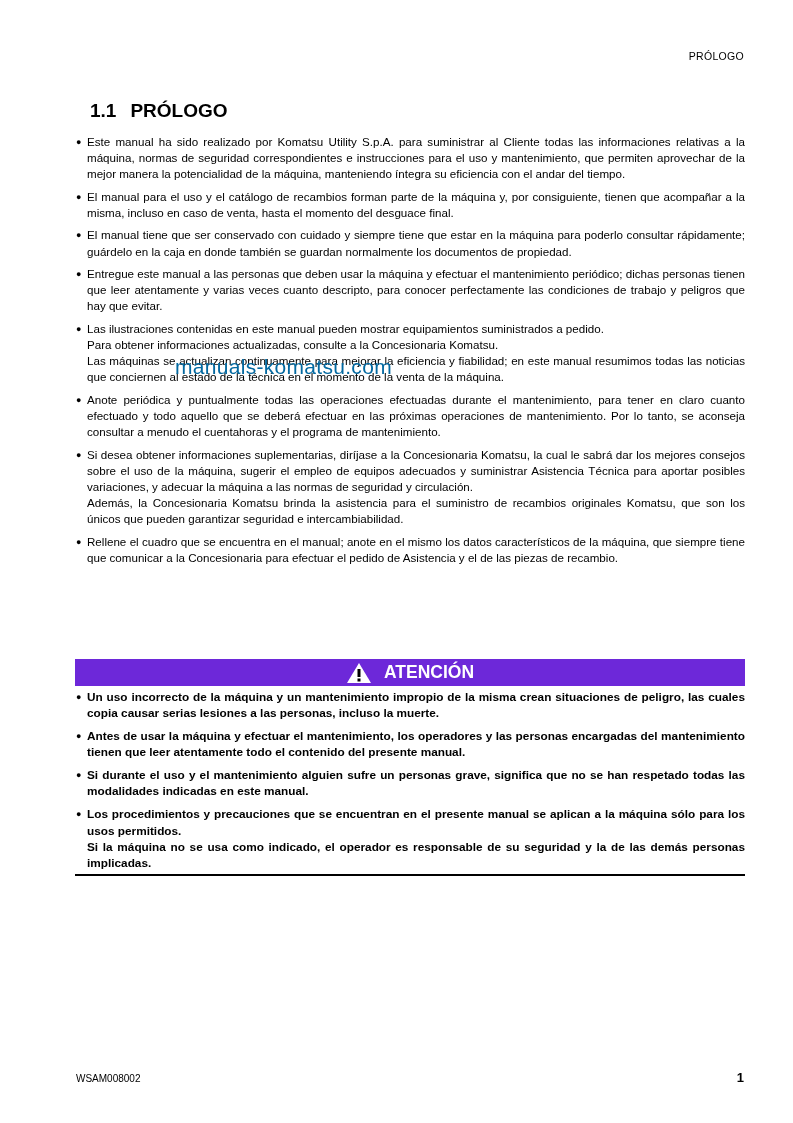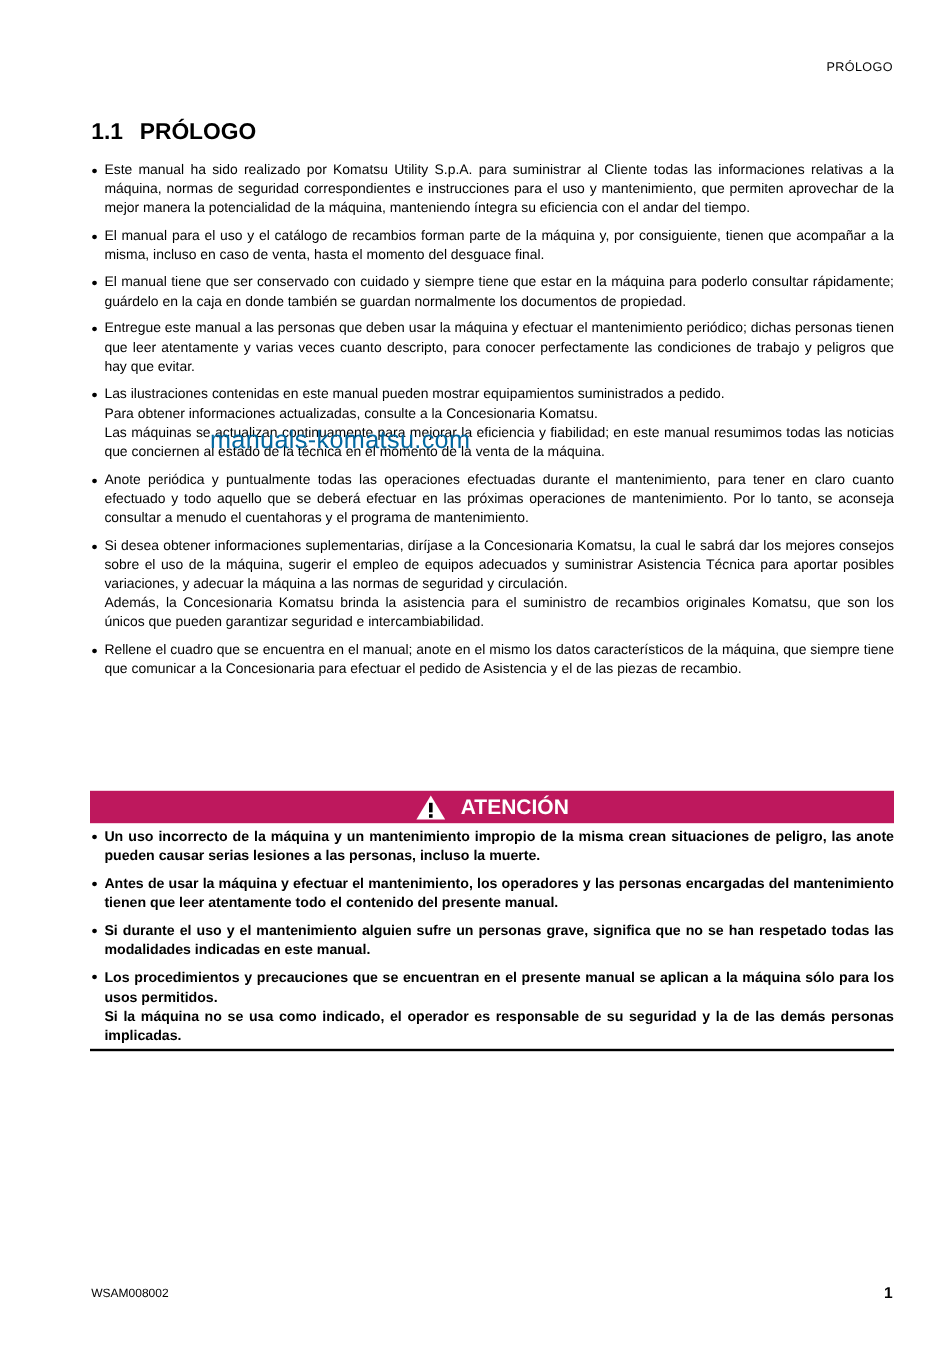--- a/index.html
+++ b/index.html
@@ -10,37 +10,37 @@
   }
   .running-header {
     position: absolute; top: 50px; right: 49px;
     font-size: 10.5px; letter-spacing: 0.3px;
   }
   .section-title {
     position: absolute; left: 76px; top: 100px;
     font-size: 19px; font-weight: bold; margin: 0;
     font-family: "Liberation Sans", sans-serif;
   }
-  .section-title .num { margin-right: 14px; }
+  .section-title .num { margin-right: 14px; margin-left: 14px; }
   .content {
     position: absolute; left: 76px; top: 134px; width: 669px;
     font-size: 11.6px; line-height: 16.1px;
   }
   .item {
     position: relative; padding-left: 11px; margin-bottom: 6.5px;
     text-align: justify;
   }
   .item .bullet {
     position: absolute; left: 0; top: 0;
     font-size: 9px;
   }
   .item p { margin: 0; text-align: justify; }
   .warn-bar {
     position: absolute; left: 75px; top: 659px; width: 670px; height: 27px;
-    background: #be185d; color: #fff;
+    background: #6d28d9; color: #fff;
     display: flex; align-items: center; justify-content: center;
     font-weight: bold; font-size: 17.5px;
   }
   .warn-bar .warn-icon { width: 26px; height: 22px; margin-right: 12px; }
   .warn-content {
     position: absolute; left: 76px; top: 689px; width: 669px;
     font-size: 11.8px; line-height: 16.3px; font-weight: bold;
   }
   .warn-content .item { margin-bottom: 6.5px; }
   .warn-rule {
@@ -116,21 +116,21 @@
     <polygon points="13,1 25,21 1,21" fill="#fff"></polygon>
     <rect x="11.5" y="7" width="3" height="8" fill="#000"></rect>
     <rect x="11.5" y="16.5" width="3" height="3" fill="#000"></rect>
   </svg>
   <span>ATENCIÓN</span>
 </div>
 
 <div class="warn-content">
   <div class="item">
       <span class="bullet">●</span>
-      <p>Un uso incorrecto de la máquina y un mantenimiento impropio de la misma crean situaciones de peligro, las anote pueden causar serias lesiones a las personas, incluso la muerte.</p>
+      <p>Un uso incorrecto de la máquina y un mantenimiento impropio de la misma crean situaciones de peligro, las cuales copia causar serias lesiones a las personas, incluso la muerte.</p>
     </div>
   <div class="item">
       <span class="bullet">●</span>
       <p>Antes de usar la máquina y efectuar el mantenimiento, los operadores y las personas encargadas del mantenimiento tienen que leer atentamente todo el contenido del presente manual.</p>
     </div>
   <div class="item">
       <span class="bullet">●</span>
       <p>Si durante el uso y el mantenimiento alguien sufre un personas grave, significa que no se han respetado todas las modalidades indicadas en este manual.</p>
     </div>
   <div class="item">

